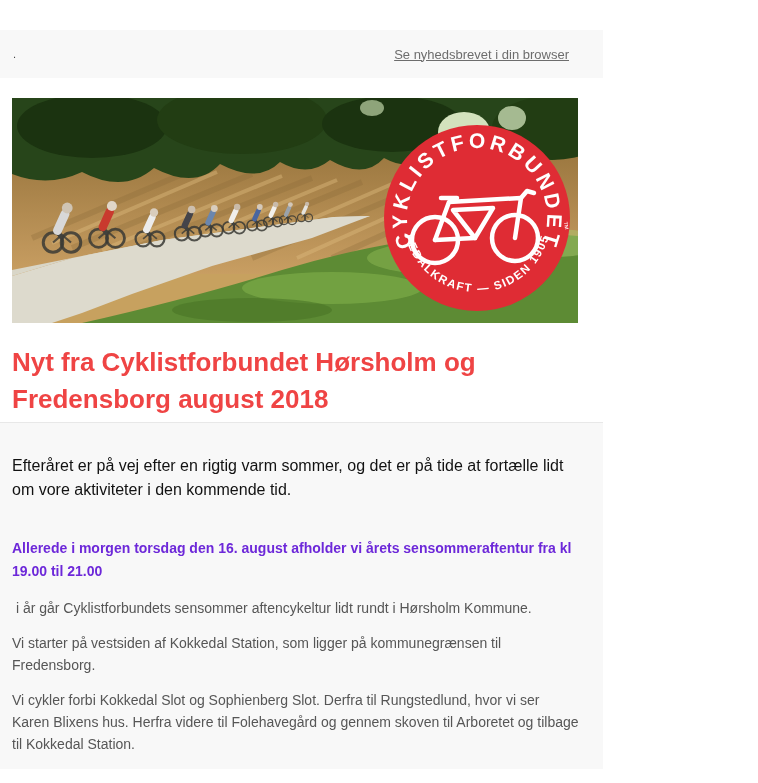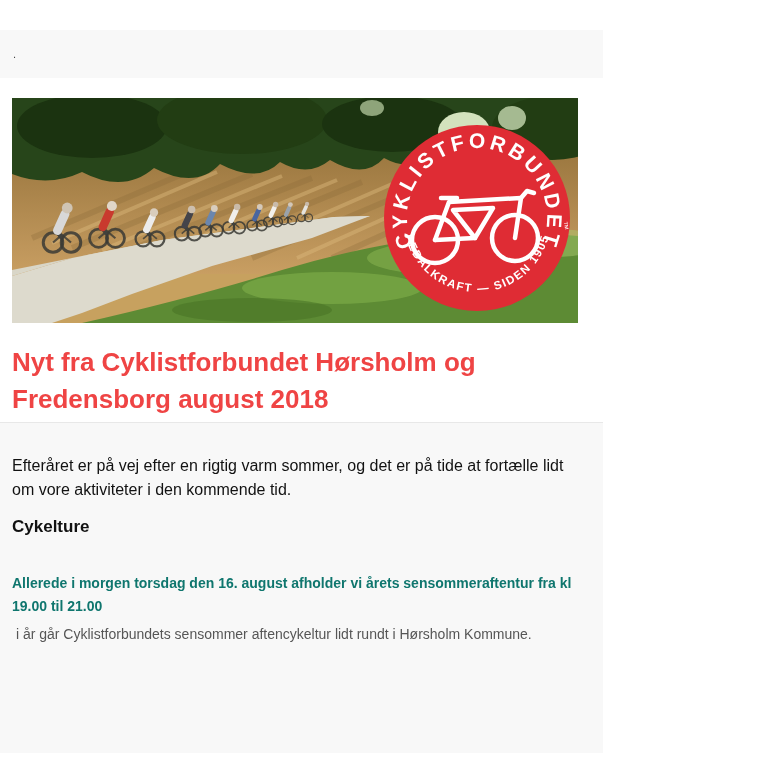--- a/index.html
+++ b/index.html
@@ -18,39 +18,40 @@
   .hero svg.scene{position:absolute;left:0;top:0;}
   .logo-badge{position:absolute;left:372px;top:27px;width:186px;height:186px;}
 
   h1.title{margin:21px 0 0 0;font-size:26px;line-height:37px;font-weight:700;color:#ef4444;
            max-width:579px;letter-spacing:0;}
 
   
   .card-body{background:#f8f8f8;padding:31px 24px 14px 12px;min-height:330px;box-sizing:border-box;}
   p.lead{margin:0;font-size:16px;line-height:24px;font-weight:400;color:#121212;max-width:572px;}
   h2.section{margin:15px 0 0 0;font-size:17px;line-height:20px;font-weight:700;color:#121212;}
-  p.event{margin:35px 1px 0 0;font-size:14px;line-height:23px;font-weight:700;color:#0f766e;max-width:572px;}
+  p.event{margin:35px 1px 0 0;font-size:14px;line-height:23px;font-weight:700;color:#6d28d9;max-width:572px;}
   p.body-text{margin:13px 0 0 0;font-size:14px;line-height:22px;color:#565656;max-width:572px;white-space:pre-wrap;}
-  p.body-text.first{margin-top:5px;}
+  p.body-text.first{margin-top:14px;}
 
   
   .wheel{fill:none;stroke:#3a3a35;stroke-width:2;opacity:.85;}
   .bikehint{fill:none;stroke:#3a3a35;stroke-width:1.5;opacity:.8;}
   .legs{stroke:#41413c;stroke-width:3;stroke-linecap:round;}
   .logo-line{fill:none;stroke:#ffffff;stroke-width:4.5;stroke-linecap:round;stroke-linejoin:round;}
   .logo-arc-top{font-size:21px;font-weight:700;letter-spacing:3.5px;fill:#ffffff;font-family:"Liberation Sans",sans-serif;}
   .logo-arc-bottom{font-size:11.5px;font-weight:700;letter-spacing:1.6px;fill:#ffffff;font-family:"Liberation Sans",sans-serif;}
 </style>
 </head>
 <body>
 
 <div class="email">
 
   <div class="preheader">
     <span class="dot">.</span>
+    <a class="browser-link">Se nyhedsbrevet i din browser</a>
   </div>
 
   <div class="card-top">
     <div class="hero">
 
       <svg class="scene" width="566" height="225" viewBox="0 0 566 225">
         <defs>
           <linearGradient id="fieldG" x1="0" y1="0" x2="0" y2="1">
             <stop offset="0" stop-color="#9c7840"></stop>
               <stop offset="1" stop-color="#c89e62"></stop>
@@ -198,18 +199,19 @@
           <path class="logo-line" d="M -4 14 L -44 16"></path>
         </g>
       </svg>
     </div>
 
     <h1 class="title">Nyt fra Cyklistforbundet Hørsholm og Fredensborg august 2018</h1>
   </div>
 
   <div class="card-body">
     <p class="lead">Efteråret er på vej efter en rigtig varm sommer, og det er på tide at fortælle lidt om vore aktiviteter i den kommende tid.</p>
-    <h2 class="section">Cykelture</h2>
     <p class="event">Allerede i morgen torsdag den 16. august afholder vi årets sensommeraftentur fra kl 19.00 til 21.00</p>
     <p class="body-text first"> i år går Cyklistforbundets sensommer aftencykeltur lidt rundt i Hørsholm Kommune.</p>
+    <p class="body-text">Vi starter på vestsiden af Kokkedal Station, som ligger på kommunegrænsen til Fredensborg.</p>
+    <p class="body-text">Vi cykler forbi Kokkedal Slot og Sophienberg Slot. Derfra til Rungstedlund, hvor vi ser Karen Blixens hus. Herfra videre til Folehavegård og gennem skoven til Arboretet og tilbage til Kokkedal Station.</p>
   </div>
 
 </div>
 
 </body></html>

